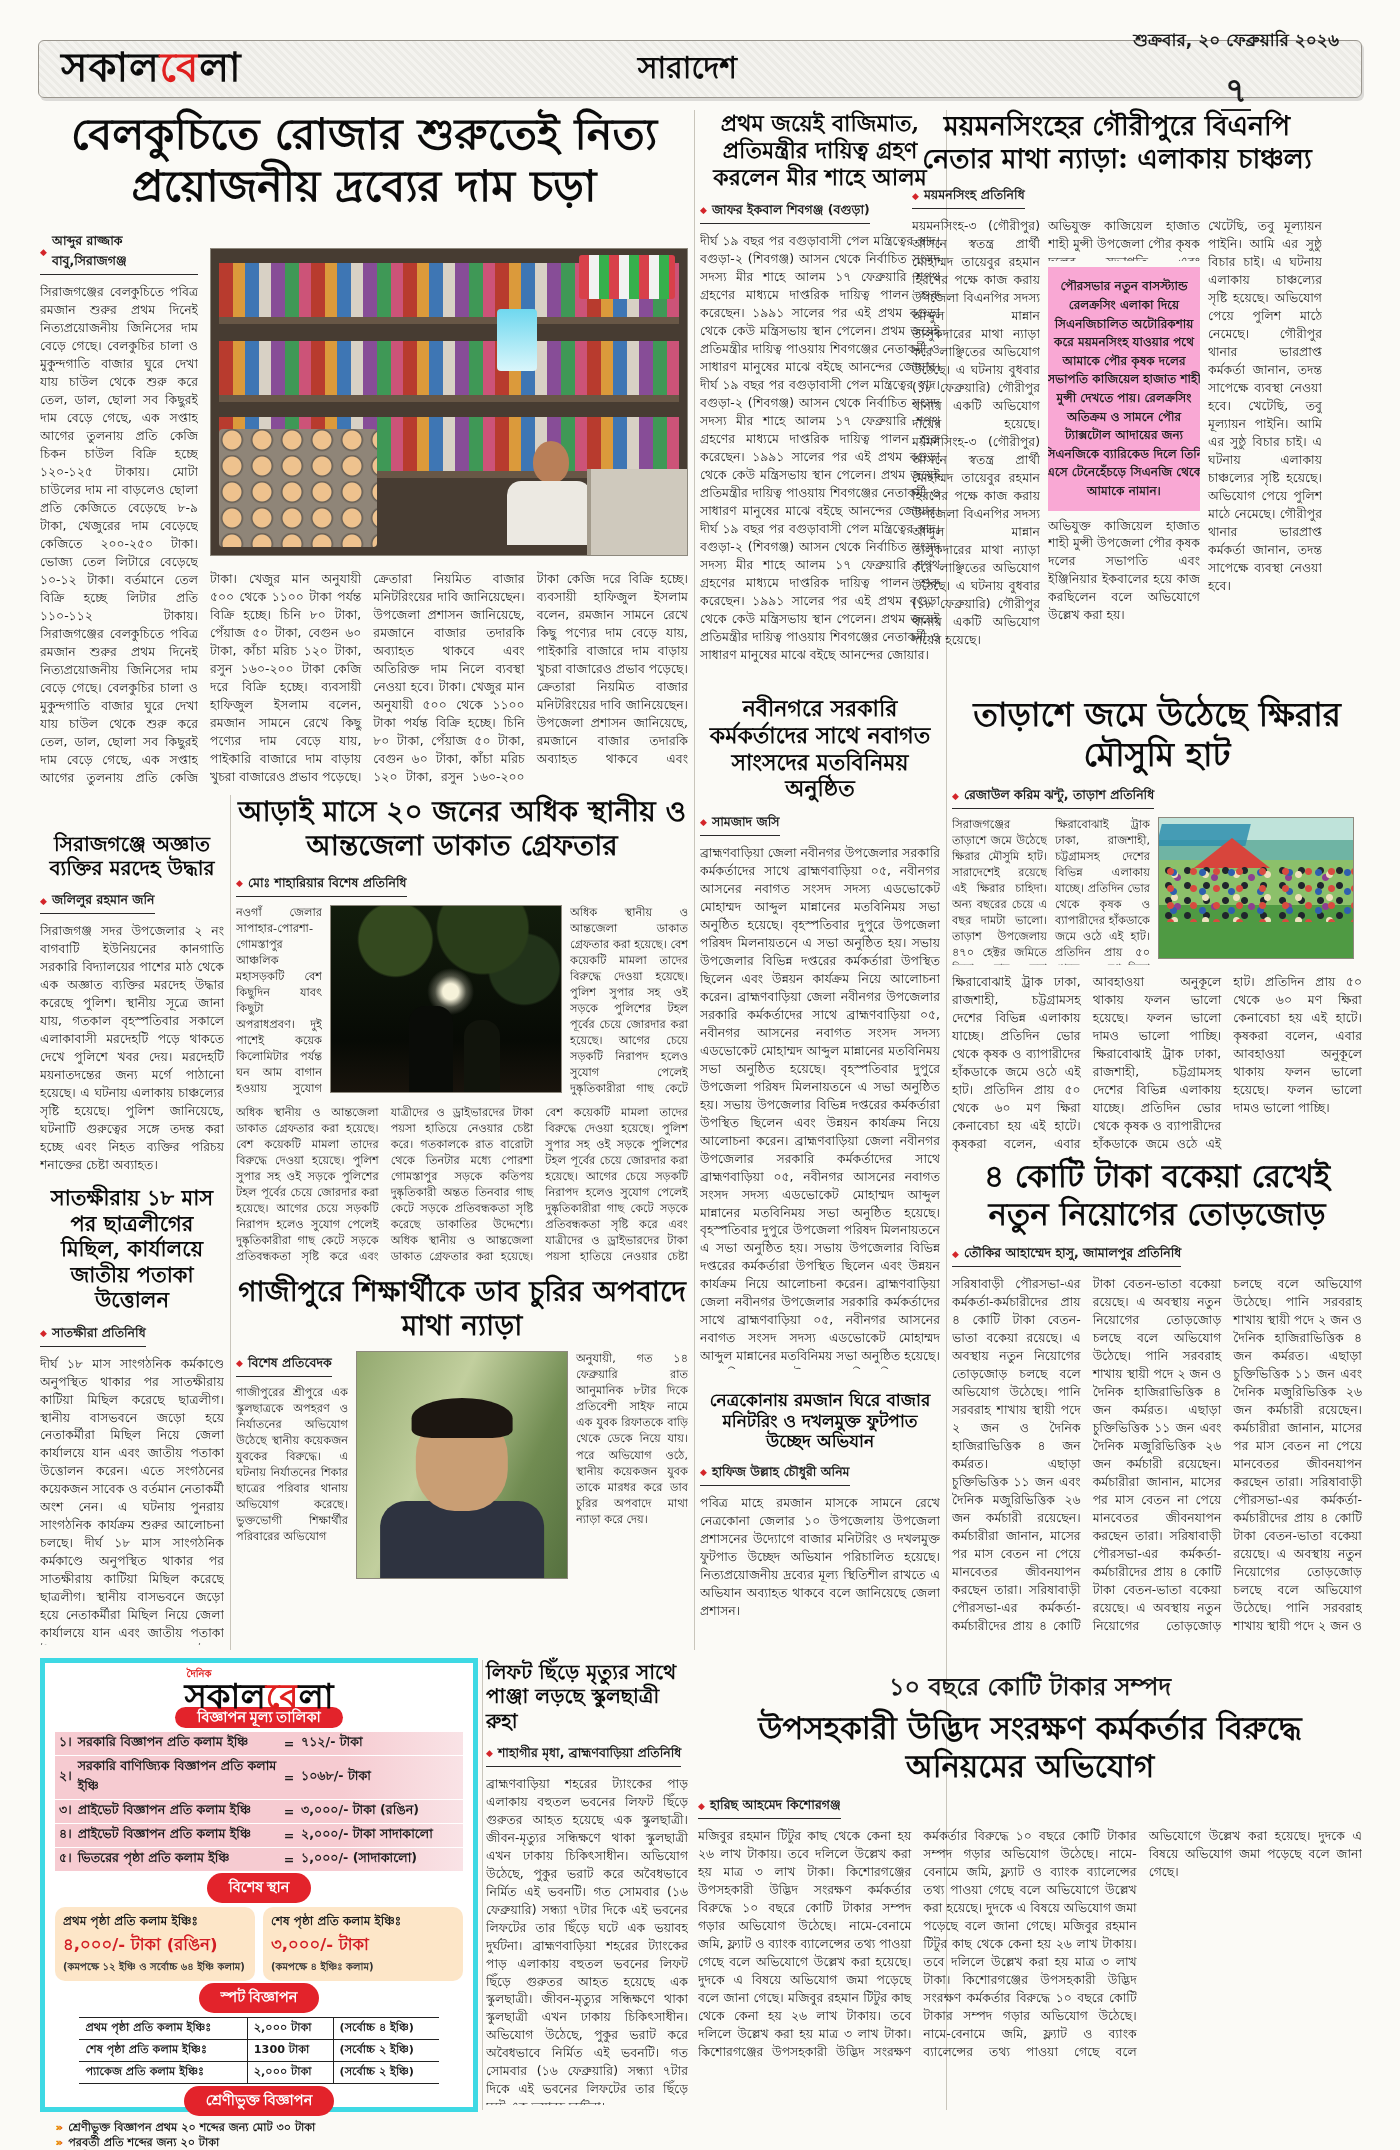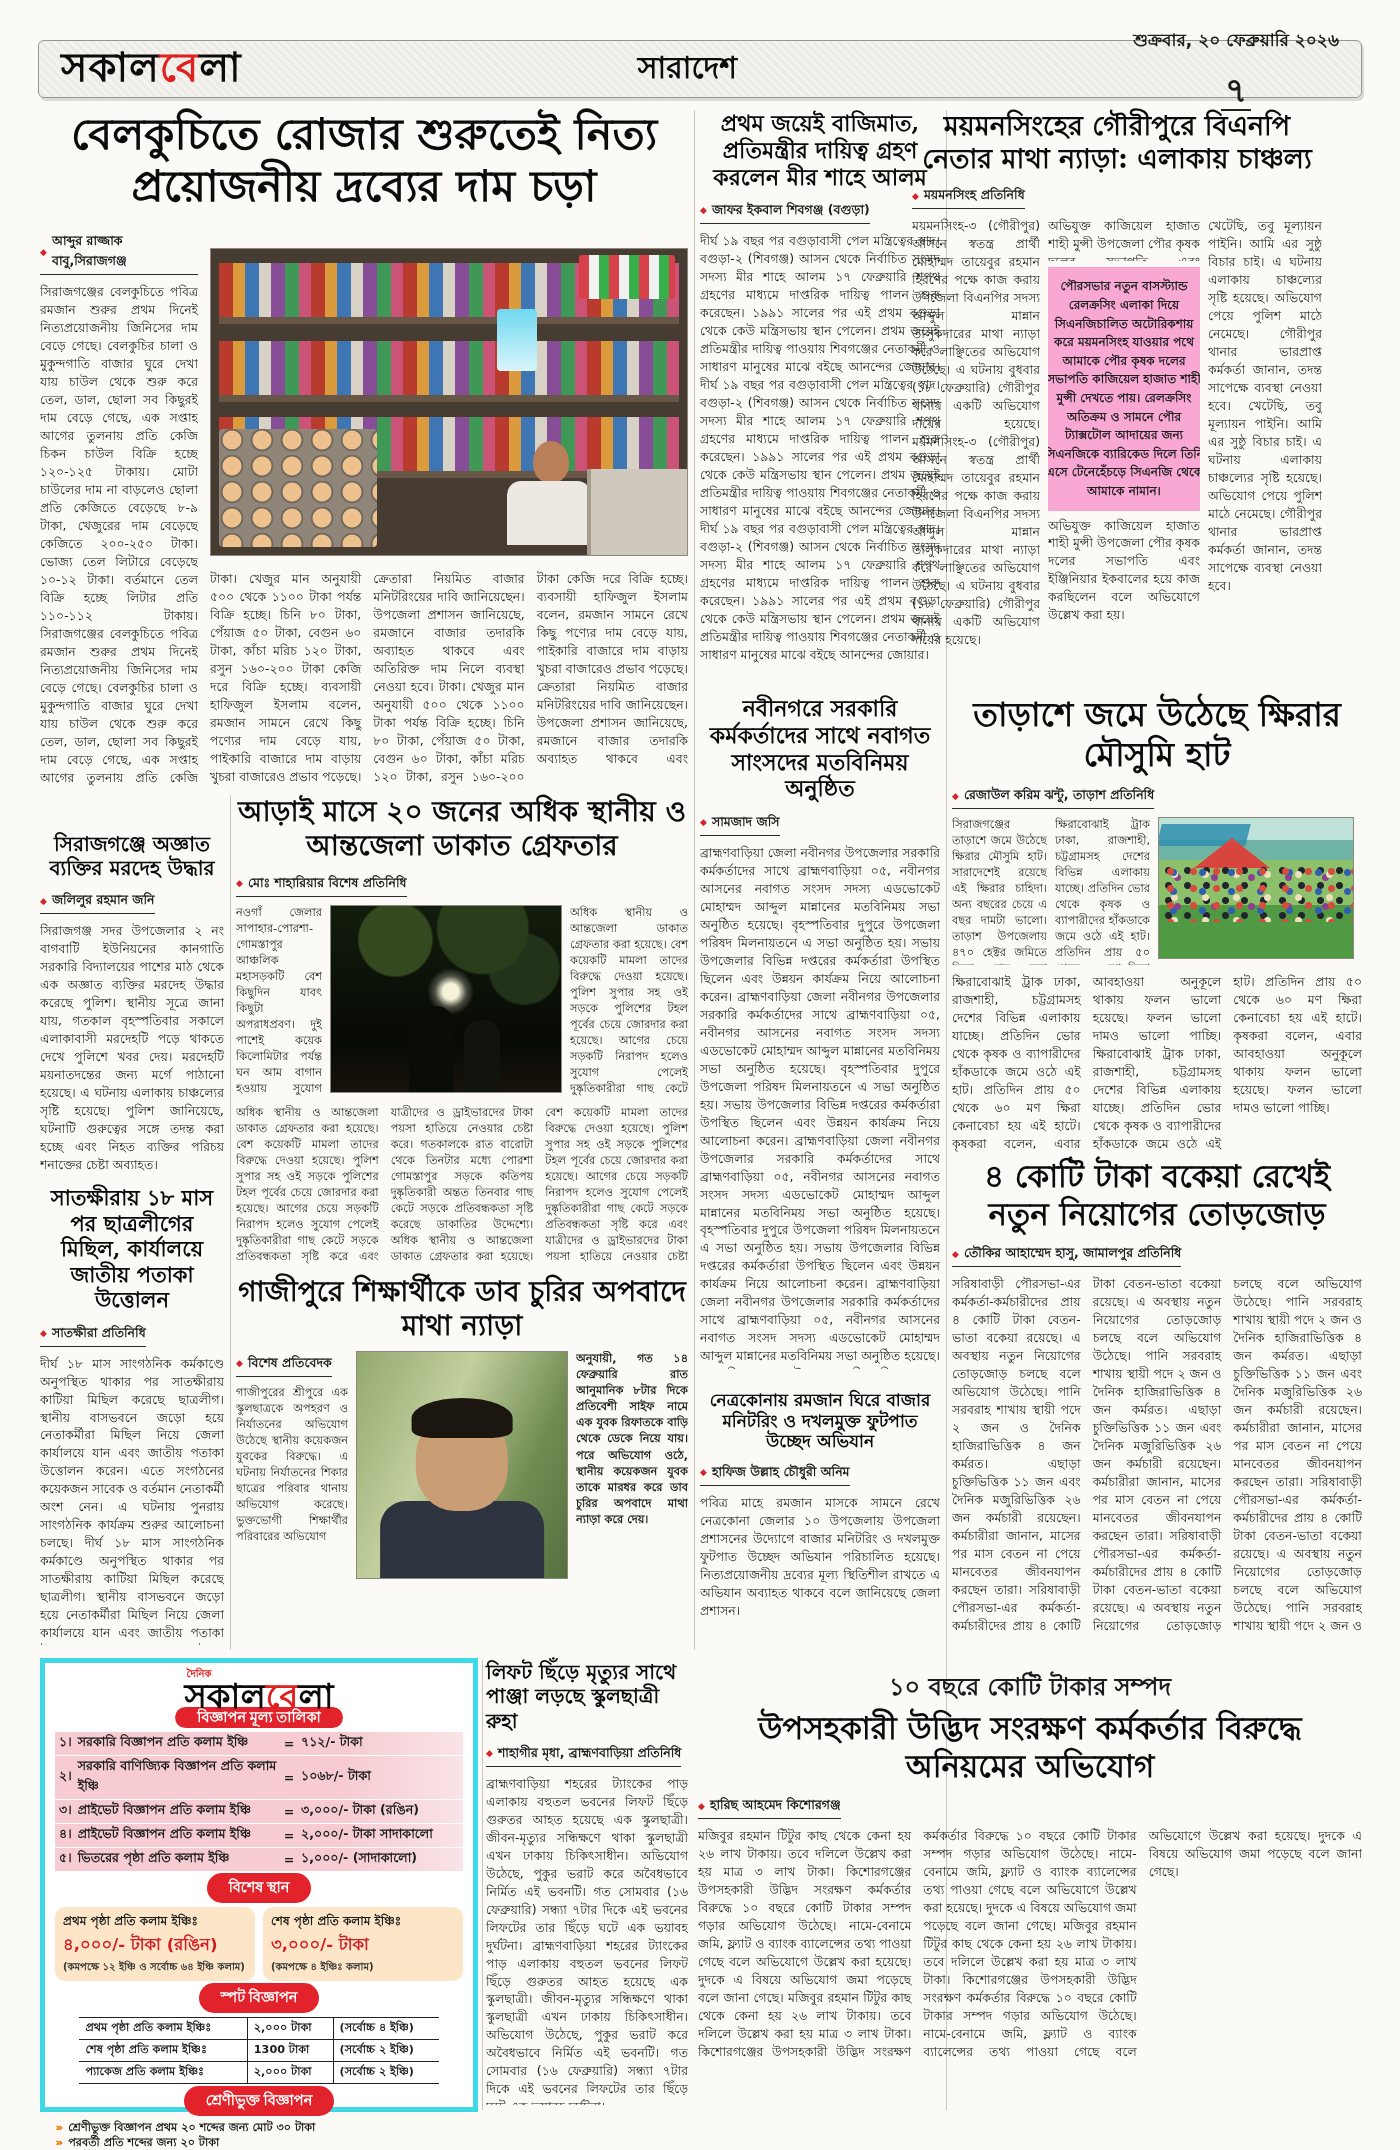--- a/index.html
+++ b/index.html
@@ -236,21 +236,21 @@
             <span class="diam">◆</span>
             <span>বিশেষ প্রতিবেদক</span>
           </div>
         <div class="body-s" style="height:180px;">গাজীপুরের শ্রীপুরে এক স্কুলছাত্রকে অপহরণ ও নির্যাতনের অভিযোগ উঠেছে স্থানীয় কয়েকজন যুবকের বিরুদ্ধে। এ ঘটনায় নির্যাতনের শিকার ছাত্রের পরিবার থানায় অভিযোগ করেছে। ভুক্তভোগী শিক্ষার্থীর পরিবারের অভিযোগ</div>
       </div>
       <div class="photo portrait" style="width:212px;height:228px;">
         <div class="p-body"></div>
           <div class="p-face"></div>
           <div class="p-hair"></div>
       </div>
-      <div class="body-s" style="flex:1;font-weight:bold;">অনুযায়ী, গত ১৪ ফেব্রুয়ারি রাত আনুমানিক ৮টার দিকে প্রতিবেশী সাইফ নামে এক যুবক রিফাতকে বাড়ি থেকে ডেকে নিয়ে যায়। পরে অভিযোগ ওঠে, স্থানীয় কয়েকজন যুবক তাকে মারধর করে ডাব চুরির অপবাদে মাথা ন্যাড়া করে দেয়।</div>
+      <div class="body-s" style="flex:1;">অনুযায়ী, গত ১৪ ফেব্রুয়ারি রাত আনুমানিক ৮টার দিকে প্রতিবেশী সাইফ নামে এক যুবক রিফাতকে বাড়ি থেকে ডেকে নিয়ে যায়। পরে অভিযোগ ওঠে, স্থানীয় কয়েকজন যুবক তাকে মারধর করে ডাব চুরির অপবাদে মাথা ন্যাড়া করে দেয়।</div>
     </div>
   </div>
 
   <div class="article" style="left:700px;top:695px;width:240px;height:688px;">
     <h2 class="hl hl-md" style="font-size:22px;">নবীনগরে সরকারি কর্মকর্তাদের সাথে নবাগত সাংসদের মতবিনিময় অনুষ্ঠিত</h2>
     <div class="byline">
         <span class="diam">◆</span>
         <span>সামজাদ জসি</span>
       </div>
     <div class="body-t" style="height:525px;">ব্রাহ্মণবাড়িয়া জেলা নবীনগর উপজেলার সরকারি কর্মকর্তাদের সাথে ব্রাহ্মণবাড়িয়া ০৫, নবীনগর আসনের নবাগত সংসদ সদস্য এডভোকেট মোহাম্মদ আব্দুল মান্নানের মতবিনিময় সভা অনুষ্ঠিত হয়েছে। বৃহস্পতিবার দুপুরে উপজেলা পরিষদ মিলনায়তনে এ সভা অনুষ্ঠিত হয়। সভায় উপজেলার বিভিন্ন দপ্তরের কর্মকর্তারা উপস্থিত ছিলেন এবং উন্নয়ন কার্যক্রম নিয়ে আলোচনা করেন। ব্রাহ্মণবাড়িয়া জেলা নবীনগর উপজেলার সরকারি কর্মকর্তাদের সাথে ব্রাহ্মণবাড়িয়া ০৫, নবীনগর আসনের নবাগত সংসদ সদস্য এডভোকেট মোহাম্মদ আব্দুল মান্নানের মতবিনিময় সভা অনুষ্ঠিত হয়েছে। বৃহস্পতিবার দুপুরে উপজেলা পরিষদ মিলনায়তনে এ সভা অনুষ্ঠিত হয়। সভায় উপজেলার বিভিন্ন দপ্তরের কর্মকর্তারা উপস্থিত ছিলেন এবং উন্নয়ন কার্যক্রম নিয়ে আলোচনা করেন। ব্রাহ্মণবাড়িয়া জেলা নবীনগর উপজেলার সরকারি কর্মকর্তাদের সাথে ব্রাহ্মণবাড়িয়া ০৫, নবীনগর আসনের নবাগত সংসদ সদস্য এডভোকেট মোহাম্মদ আব্দুল মান্নানের মতবিনিময় সভা অনুষ্ঠিত হয়েছে। বৃহস্পতিবার দুপুরে উপজেলা পরিষদ মিলনায়তনে এ সভা অনুষ্ঠিত হয়। সভায় উপজেলার বিভিন্ন দপ্তরের কর্মকর্তারা উপস্থিত ছিলেন এবং উন্নয়ন কার্যক্রম নিয়ে আলোচনা করেন। ব্রাহ্মণবাড়িয়া জেলা নবীনগর উপজেলার সরকারি কর্মকর্তাদের সাথে ব্রাহ্মণবাড়িয়া ০৫, নবীনগর আসনের নবাগত সংসদ সদস্য এডভোকেট মোহাম্মদ আব্দুল মান্নানের মতবিনিময় সভা অনুষ্ঠিত হয়েছে। বৃহস্পতিবার দুপুরে উপজেলা পরিষদ মিলনায়তনে এ সভা অনুষ্ঠিত হয়। সভায় উপজেলার বিভিন্ন দপ্তরের কর্মকর্তারা উপস্থিত ছিলেন এবং উন্নয়ন কার্যক্রম নিয়ে আলোচনা করেন।</div>

